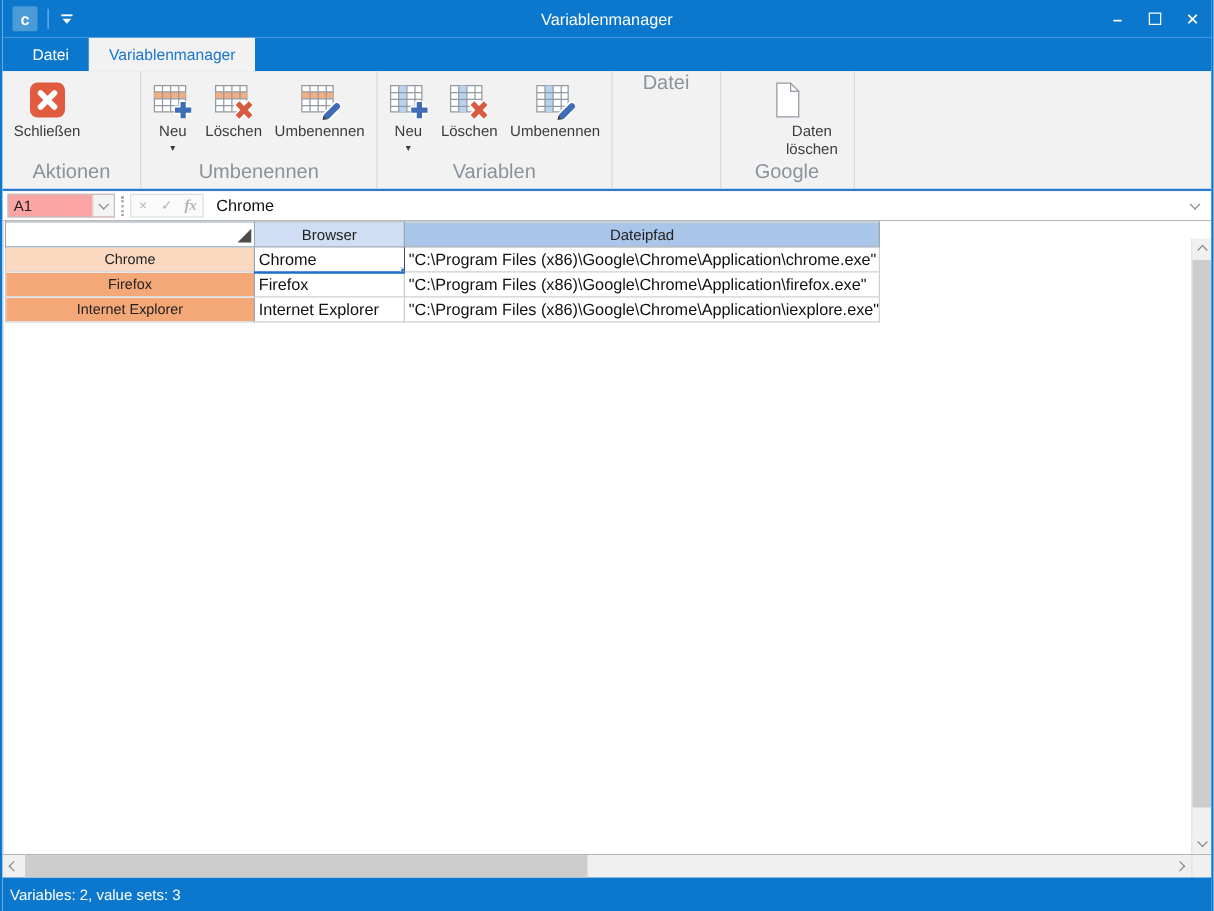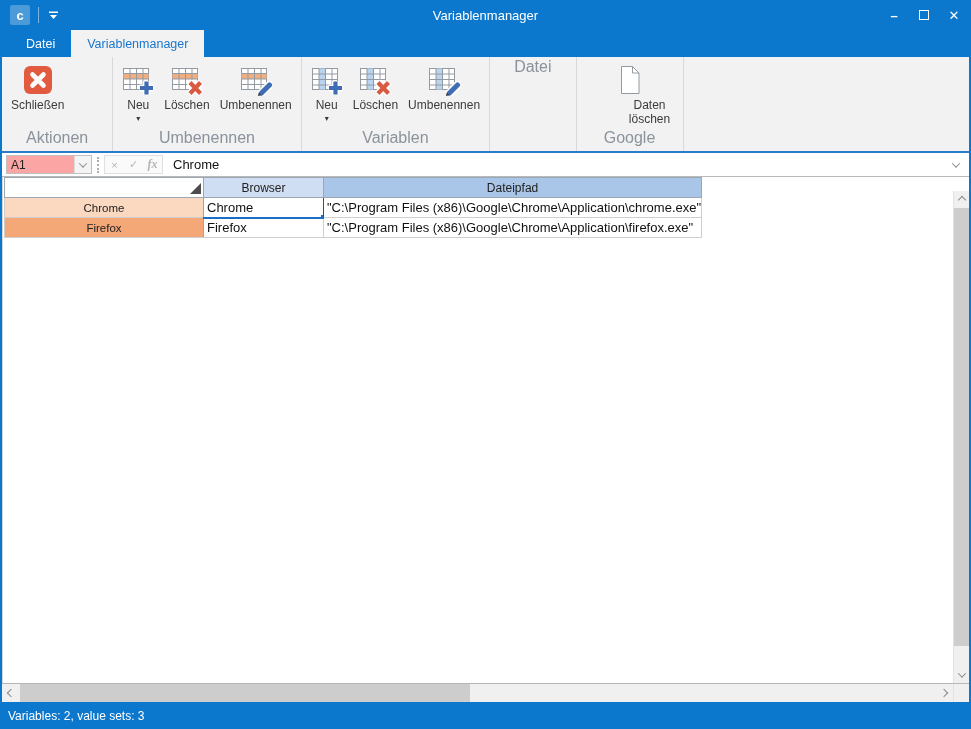--- a/index.html
+++ b/index.html
@@ -288,20 +288,25 @@
           <span>Chrome</span>
           <span class="handle"></span>
         </td>
         <td class="cell">"C:\Program Files (x86)\Google\Chrome\Application\chrome.exe"</td>
       </tr>
       <tr>
         <td class="rh">Firefox</td>
         <td class="cell">Firefox</td>
         <td class="cell">"C:\Program Files (x86)\Google\Chrome\Application\firefox.exe"</td>
       </tr>
+      <tr>
+        <td class="rh">Internet Explorer</td>
+        <td class="cell">Internet Explorer</td>
+        <td class="cell">"C:\Program Files (x86)\Google\Chrome\Application\iexplore.exe"</td>
+      </tr>
     </tbody>
       </table>
 
     <div class="vscroll">
       <div class="vs-btn">
           <span class="chev up"></span>
         </div>
       <div class="vs-thumb"></div>
       <div class="vs-btn bottom">
           <span class="chev down"></span>

